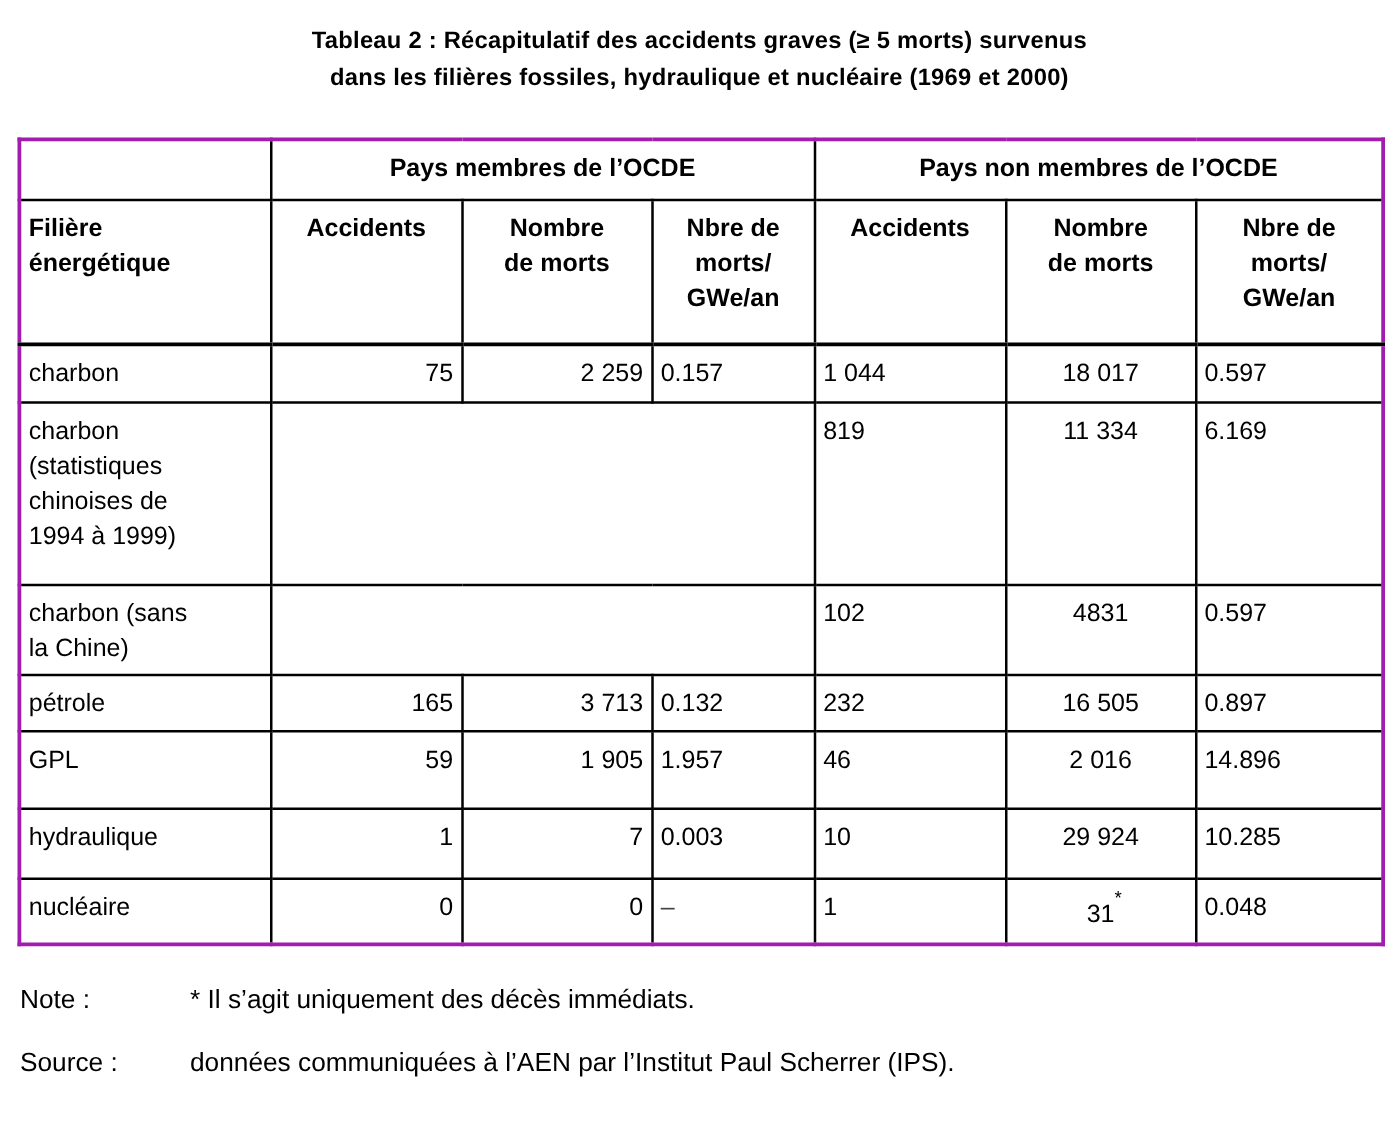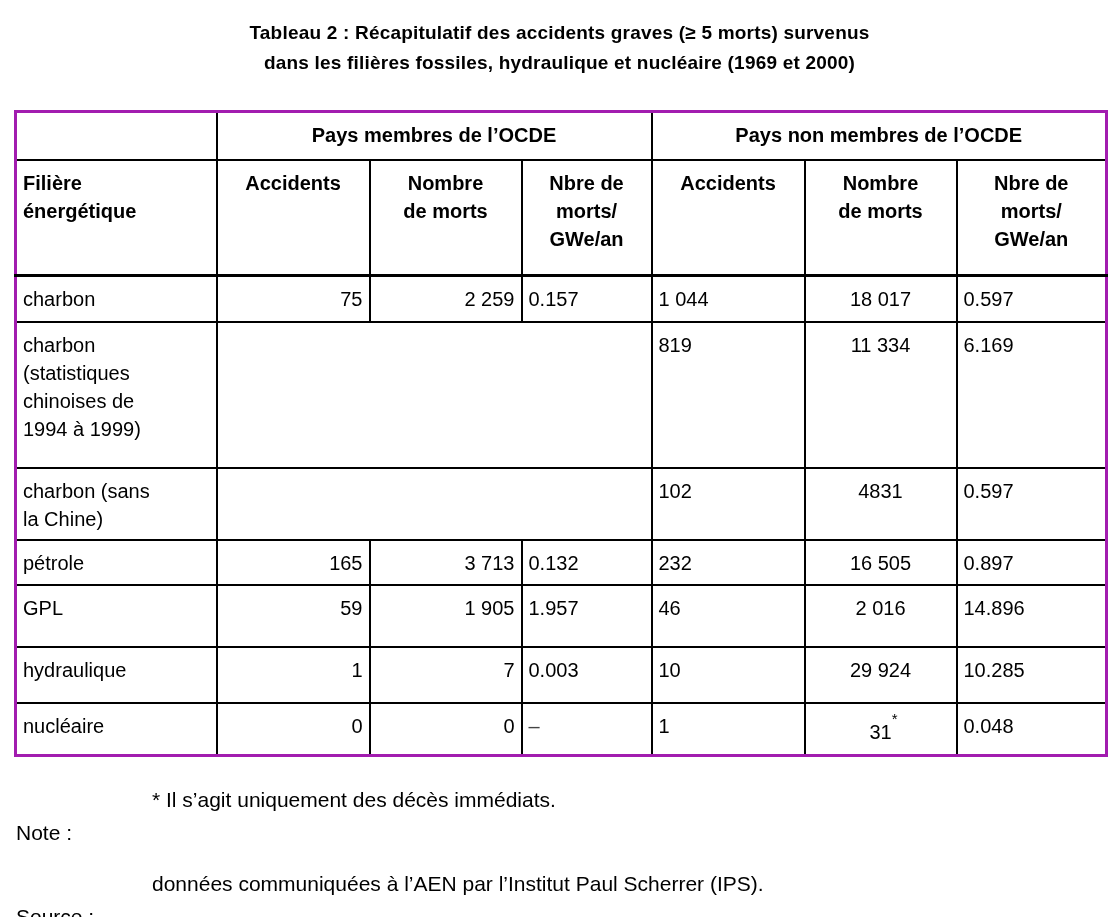--- a/index.html
+++ b/index.html
@@ -74,21 +74,21 @@
   }
   .dash { color: #444; }
   .note-line {
     display: flex;
     margin-left: 16px;
     font-size: 21px;
     line-height: 25px;
   }
   .note-line.first { margin-top: 30px; }
   .note-line.second { margin-top: 26px; }
-  .note-label { width: 136px; flex: 0 0 136px; margin-top: 33px; }
+  .note-label { width: 136px; flex: 0 0 136px; }
 </style>
 </head>
 <body>
 
 <div class="title">Tableau 2 : Récapitulatif des accidents graves (≥ 5 morts) survenus
 dans les filières fossiles, hydraulique et nucléaire (1969 et 2000)</div>
 
 <table class="acc">
   <colgroup>
     <col style="width:201px">

